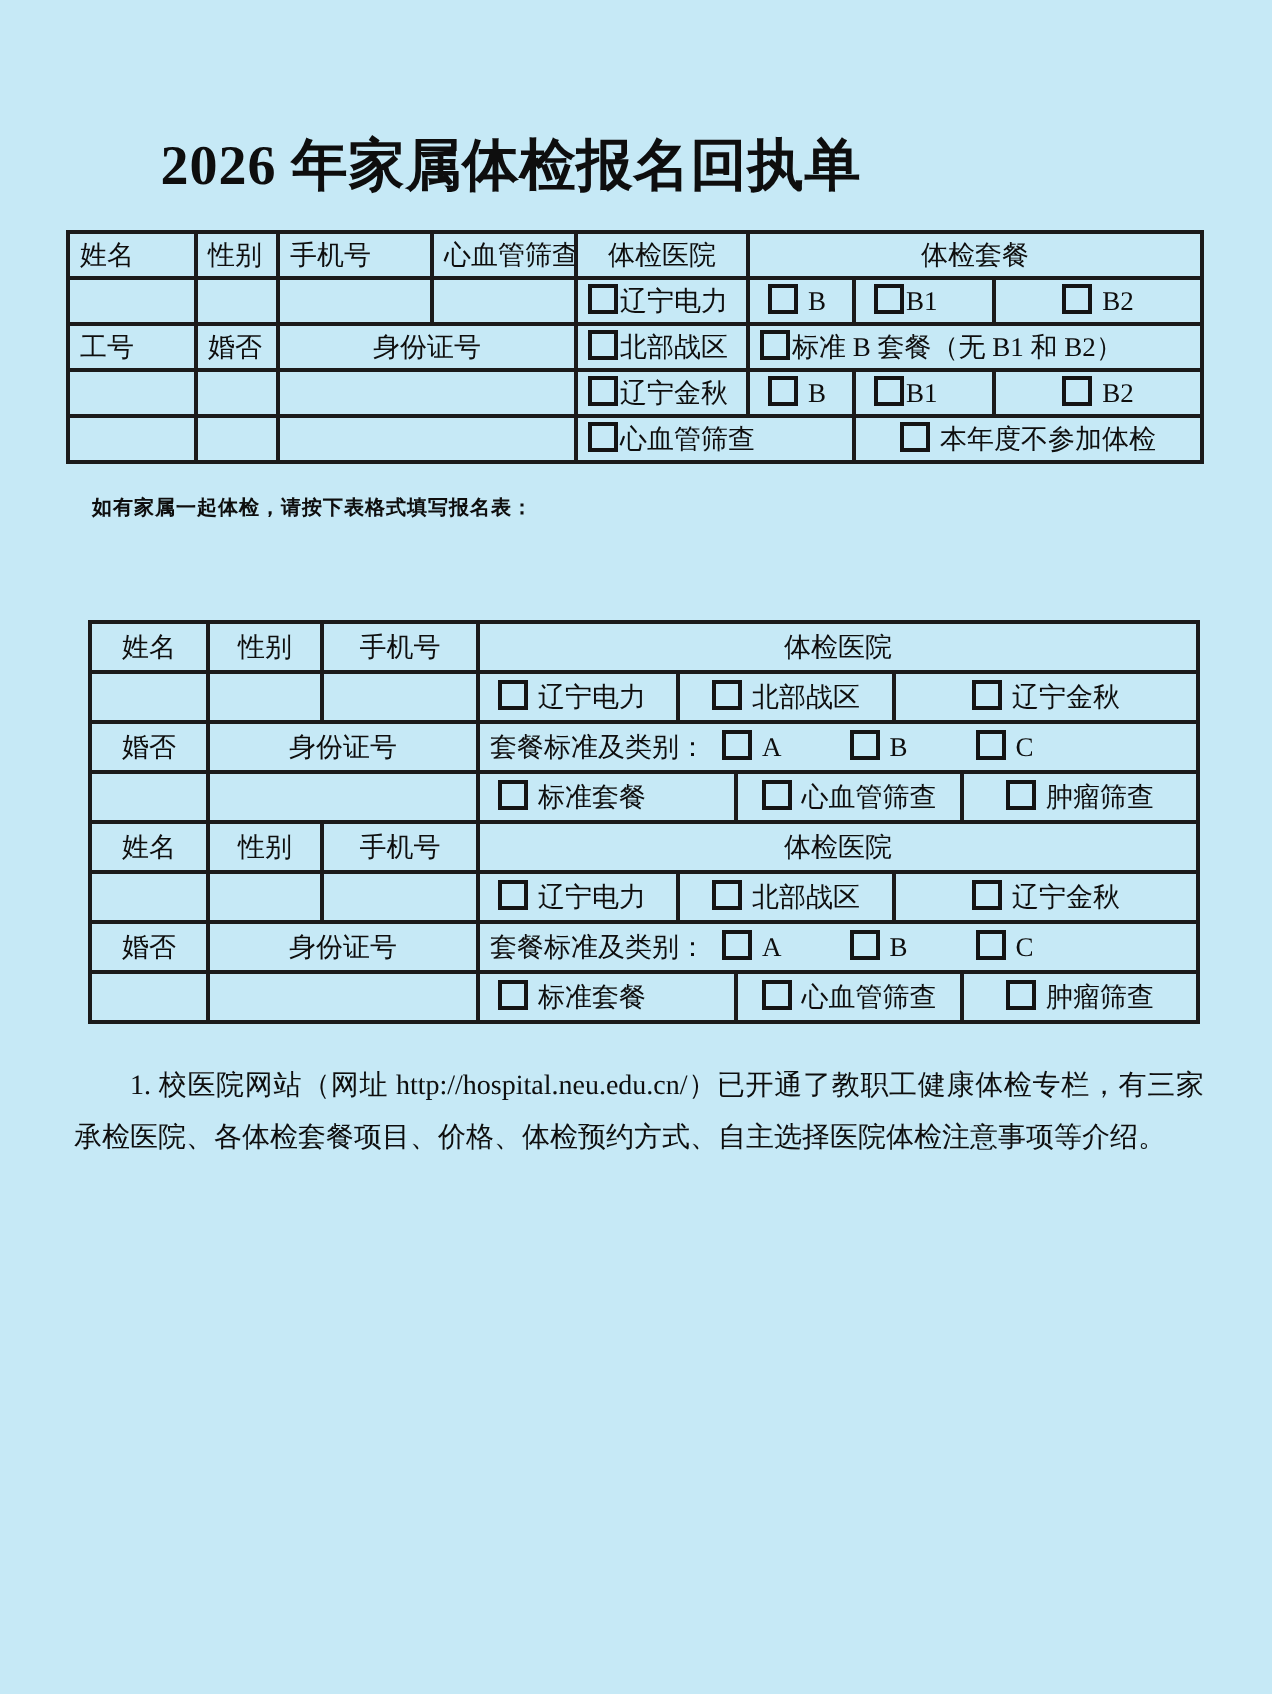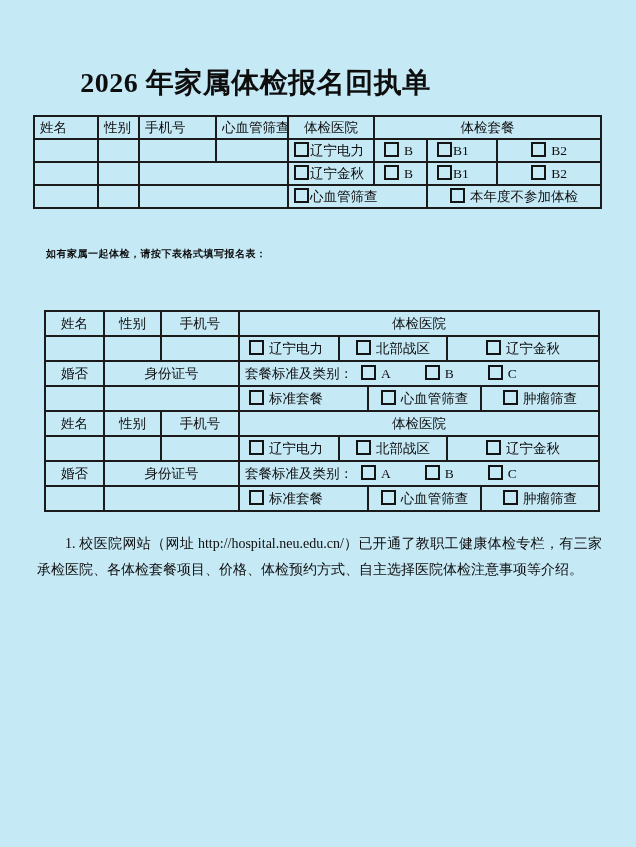--- a/index.html
+++ b/index.html
@@ -69,20 +69,27 @@
   </tr>
   <tr>
     <td></td>
     <td></td>
     <td></td>
     <td></td>
     <td class="pl"><span class="cb tight"></span><span>辽宁电力</span></td>
     <td class="pl8"><span class="cb"></span><span>B</span></td>
     <td class="pl8"><span class="cb tight"></span><span>B1</span></td>
     <td class="c"><span class="cb"></span><span>B2</span></td>
+  </tr>
+  <tr>
+    <td class="pl">工号</td>
+    <td class="pl">婚否</td>
+    <td class="c" colspan="2">身份证号</td>
+    <td class="pl"><span class="cb tight"></span><span>北部战区</span></td>
+    <td class="pl" colspan="3"><span class="cb tight"></span><span>标准 B 套餐（无 B1 和 B2）</span></td>
   </tr>
   <tr>
     <td></td>
     <td></td>
     <td colspan="2"></td>
     <td class="pl"><span class="cb tight"></span><span>辽宁金秋</span></td>
     <td class="pl8"><span class="cb"></span><span>B</span></td>
     <td class="pl8"><span class="cb tight"></span><span>B1</span></td>
     <td class="c"><span class="cb"></span><span>B2</span></td>
   </tr>

